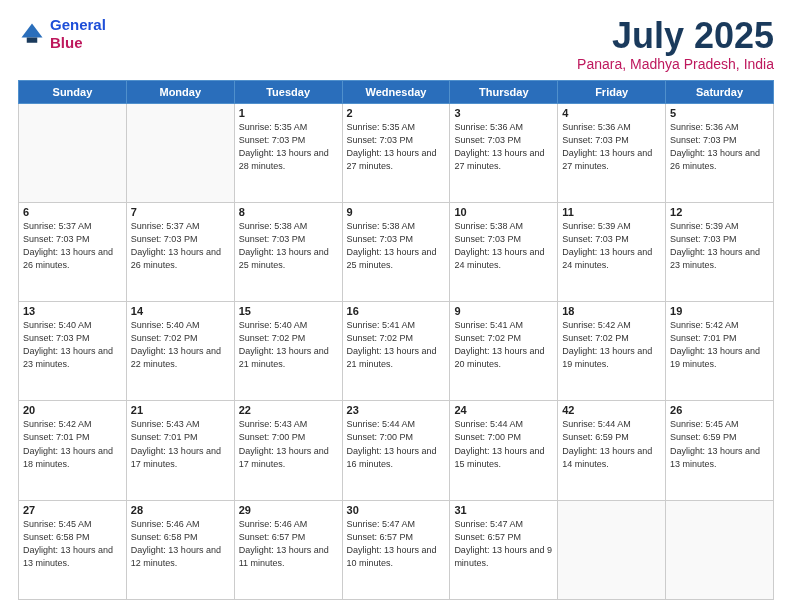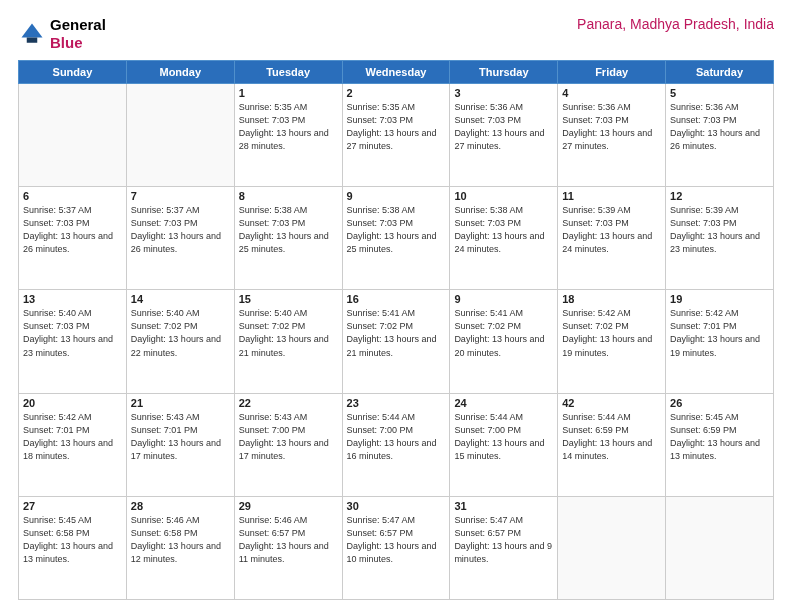--- a/index.html
+++ b/index.html
@@ -28,21 +28,21 @@
       align-items: center;
       gap: 4px;
     }
     .logo-text {
       font-size: 15px;
       font-weight: bold;
       color: #1a3a5c;
       line-height: 1.2;
     }
     .logo-text span {
-      color: #000000;
+      color: #1d4ed8;
     }
     .logo-icon {
       width: 28px;
       height: 28px;
     }
     .title-block {
       text-align: right;
     }
     .month-title {
       font-size: 36px;
@@ -101,20 +101,21 @@
       <svg class="logo-icon" viewBox="0 0 32 32">
         <polygon points="16,4 28,20 4,20" fill="#2a6ebb"></polygon>
         <rect x="10" y="20" width="12" height="6" fill="#1a3a5c"></rect>
       </svg>
       <div class="logo-text">
         <div><span>General</span></div>
         <div><span style="color:#be185d">Blue</span></div>
       </div>
     </div>
     <div class="title-block">
+      <div class="month-title">July 2025</div>
       <div class="location">Panara, Madhya Pradesh, India</div>
     </div>
   </div>
 
   <table class="calendar">
     <thead>
       <tr>
       <th>Sunday</th>
           <th>Monday</th>
           <th>Tuesday</th>

